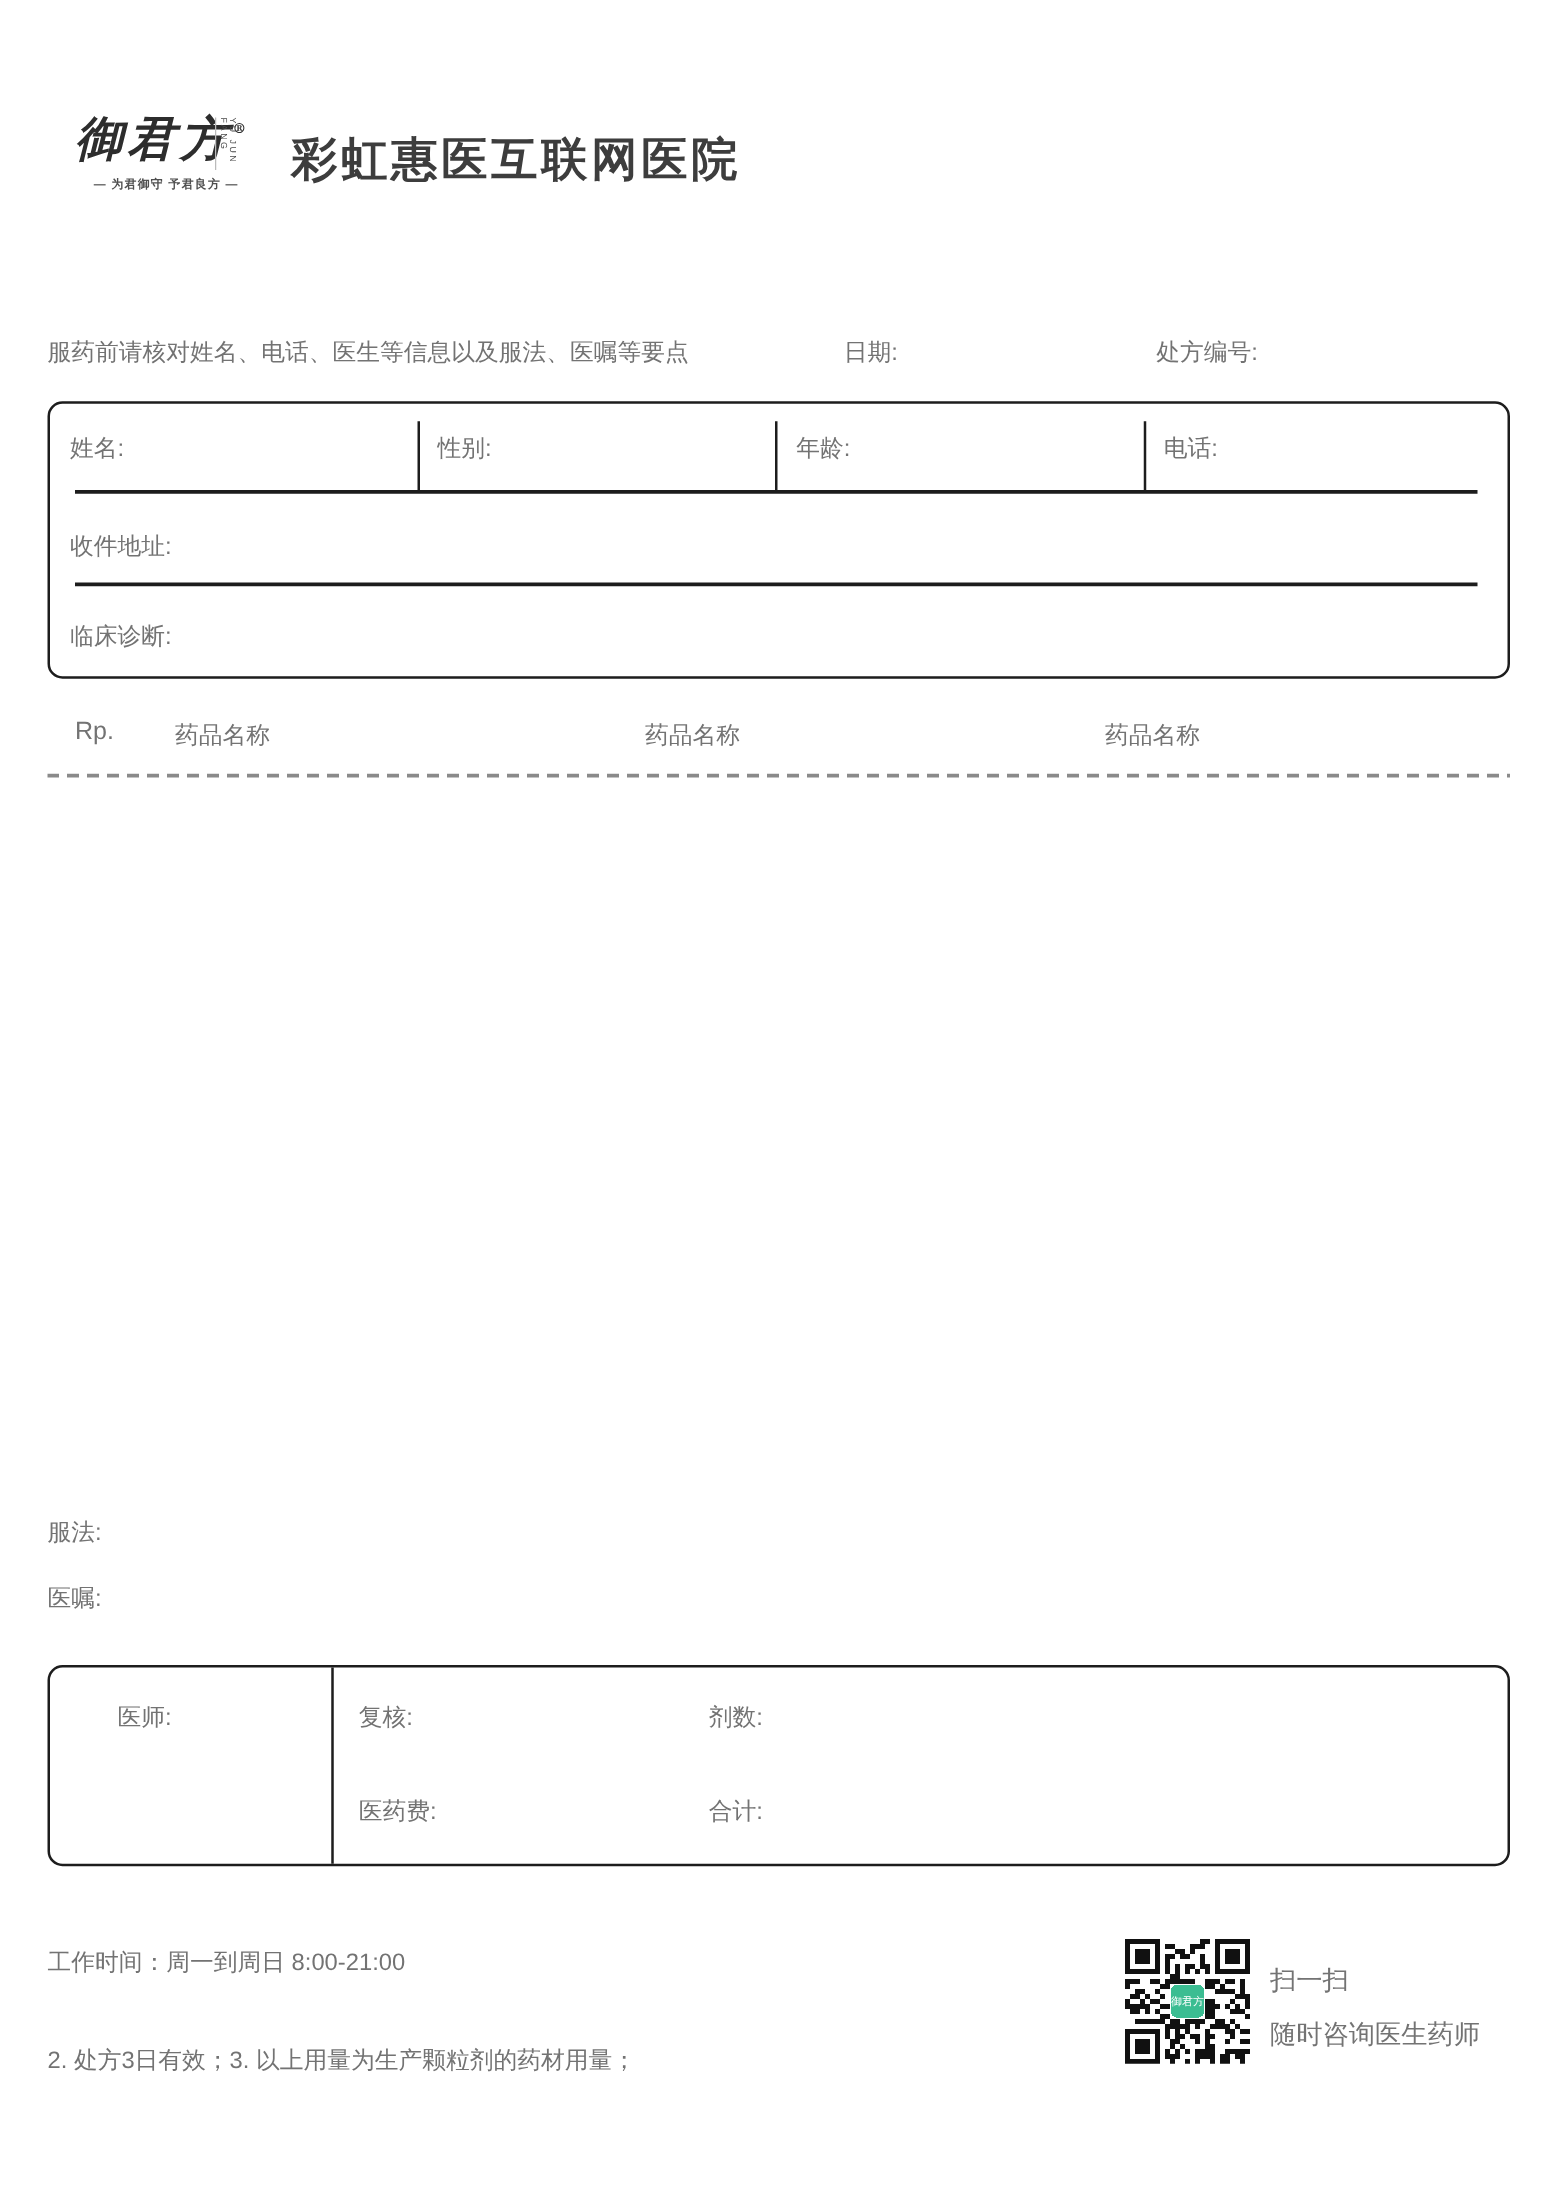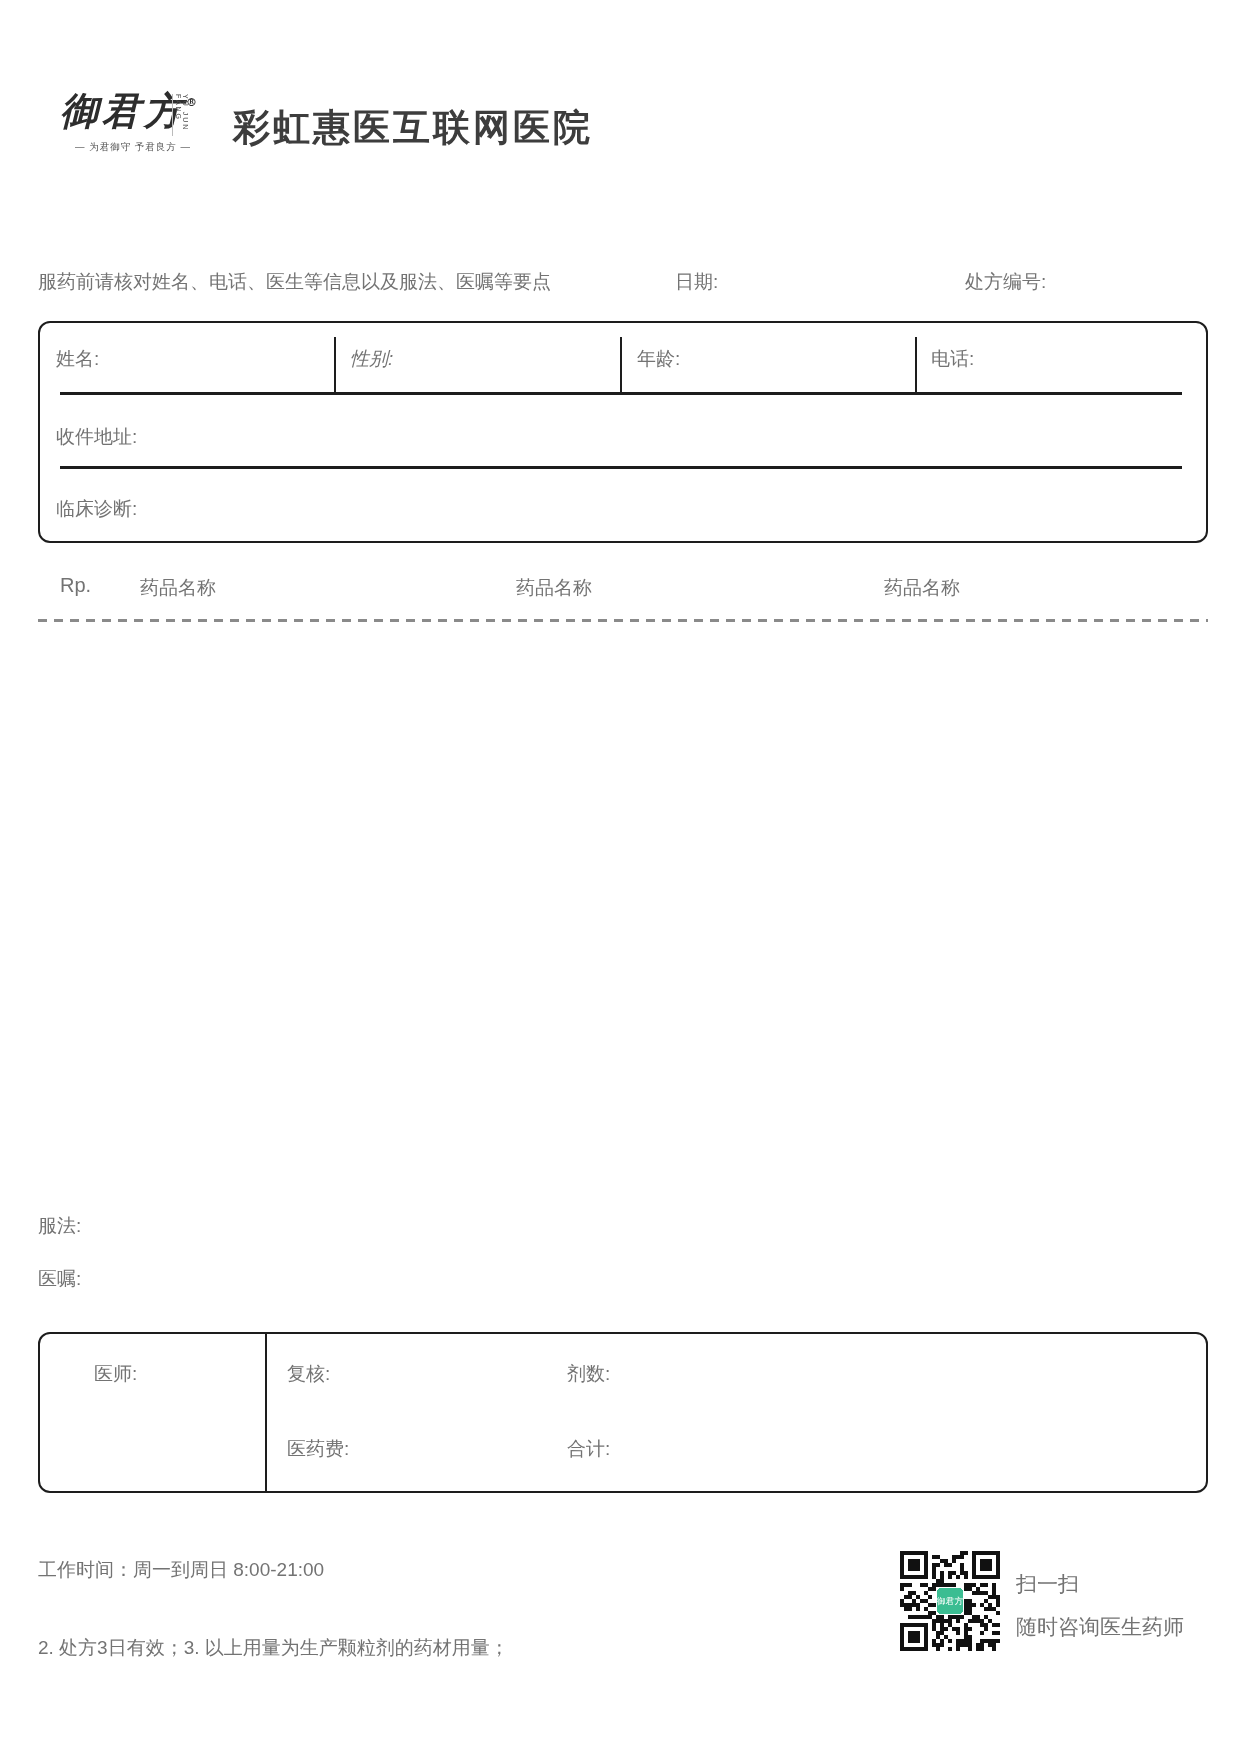--- a/index.html
+++ b/index.html
@@ -33,52 +33,52 @@
     font-size: 7px;
     letter-spacing: 2px;
     color: #4a4a4a;
     border-left: 1px solid #bbb;
     padding-left: 2px;
     height: 42px;
   }
   .logo-tagline {
     left: 58px; top: 141px; width: 150px;
     font-size: 9.5px; letter-spacing: 1px;
-    color: #4f4f4f; text-align: center; white-space: nowrap;
+    color: #4f4f4f; text-align: center; white-space: nowrap; font-weight: bold;
   }
   .hospital-title {
     left: 233px; top: 103px;
     font-size: 37px;
     font-weight: 800;
     letter-spacing: 3px;
     color: #3d3d3d;
     white-space: nowrap;
   }
 
   
   .lbl { font-size: 19px; color: #737373; white-space: nowrap; }
   .notice { left: 38px; top: 269px; }
   .date-label { left: 675px; top: 269px; }
-  .rx-number-label { left: 925px; top: 269px; margin-left: 40px; }
+  .rx-number-label { left: 925px; top: 269px; }
 
   
   .patient-box {
     left: 38px; top: 321px; width: 1170px; height: 222px;
     border: 2.5px solid #1d1d1d; border-radius: 12px;
     background: #ffffff;
   }
   .vdiv { width: 2px; background: #1d1d1d; }
   .vdiv-1 { left: 334px; top: 337px; height: 56px; }
   .vdiv-2 { left: 620px; top: 337px; height: 56px; }
   .vdiv-3 { left: 915px; top: 337px; height: 56px; }
   .hline { height: 2.5px; background: #1d1d1d; }
   .hline-1 { left: 60px;  top: 392px; width: 1122px; }
   .hline-2 { left: 60px;  top: 466px; width: 1122px; }
   .name-label    { left: 56px;  top: 346px; }
-  .gender-label  { left: 350px; top: 346px; font-style: italic; }
+  .gender-label  { left: 350px; top: 346px; }
   .age-label     { left: 637px; top: 346px; }
   .phone-label   { left: 931px; top: 346px; }
   .address-label   { left: 56px; top: 424px; }
   .diagnosis-label { left: 56px; top: 496px; }
 
   
   .rp-label { left: 60px; top: 574px; font-size: 20px; }
   .drug-col-1 { left: 140px; top: 575px; }
   .drug-col-2 { left: 516px; top: 575px; }
   .drug-col-3 { left: 884px; top: 575px; }

